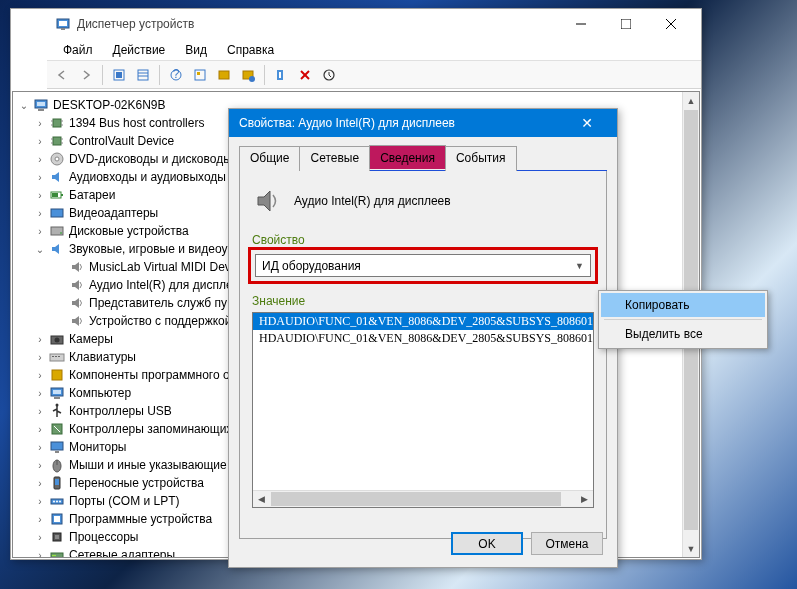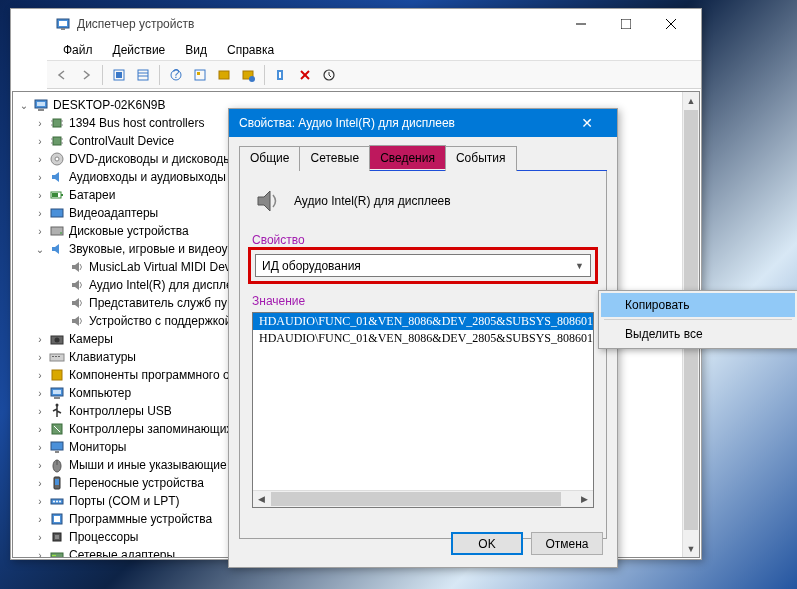--- a/index.html
+++ b/index.html
@@ -32,35 +32,35 @@
 .dlg-title { height:28px; background:#0078d7; color:#fff; display:flex; align-items:center; padding:0 10px; }
 .dlg-title .text{flex:1;}
 .dlg-close { width:40px; height:28px; display:flex; align-items:center; justify-content:center; color:#fff; font-size:14px;}
 .dlg-body { background:#f0f0f0; padding:8px 10px 10px; height:calc(100% - 28px); position:relative;}
 .tabs { display:flex; border-bottom:1px solid #1d4ed8; margin-bottom:0;}
 .tab { padding:4px 10px; background:#f0f0f0; border:1px solid #a0a0a0; border-bottom:none; margin-right:-1px; color:#000; position:relative; top:1px;}
 .tab.active { background:#be185d; border-bottom:1px solid #f0f0f0; z-index:2; top:0px; padding-top:5px;}
 .tab-content { border:1px solid #a0a0a0; border-top:none; padding:14px 12px 12px; height:368px; background:#f0f0f0;}
 .device-row { display:flex; align-items:center; margin-bottom:16px;}
 .device-row .dicon { width:32px; height:32px; margin-right:10px;}
-.label-row { margin-bottom:4px; color:#a21caf;}
+.label-row { margin-bottom:4px; color:#4d7c0f;}
 .prop-select { width:100%; height:23px; border:1px solid #7a7a7a; background:#fff; padding:0 6px; display:flex; align-items:center; justify-content:space-between;}
 .red-highlight { border:3px solid #d40000; padding:4px; margin:-4px; margin-bottom:10px;}
 .value-box { width:100%; height:196px; border:1px solid #7a7a7a; background:#fff; overflow:hidden; position:relative;}
 .value-line { padding:1px 6px; font-family:"Segoe UI"; white-space:nowrap;}
 .value-line.selected { background:#0078d7; color:#fff;}
 .hscroll { position:absolute; bottom:0; left:0; right:0; height:17px; background:#f0f0f0; border-top:1px solid #ddd;}
 .hscroll .thumb { position:absolute; top:1px; bottom:1px; left:18px; width:290px; background:#cdcdcd;}
 .hscroll .arr { position:absolute; top:0; bottom:0; width:17px; display:flex; align-items:center; justify-content:center; color:#555; font-size:9px;}
 .hscroll .arr.lf{left:0;} .hscroll .arr.rt{right:0;}
 .dlg-buttons { position:absolute; bottom:12px; right:14px; display:flex; gap:8px;}
 .btn { min-width:72px; height:23px; border:1px solid #adadad; background:#e1e1e1; display:flex; align-items:center; justify-content:center; padding:0 12px;}
 .btn.default { border:2px solid #0078d7;}
 
-.context-menu { position:absolute; left:598px; top:290px; width:200px; background:#f0f0f0; border:1px solid #a0a0a0; box-shadow:2px 2px 6px rgba(0,0,0,.3); padding:2px;}
+.context-menu { position:absolute; left:598px; top:290px; width:170px; background:#f0f0f0; border:1px solid #a0a0a0; box-shadow:2px 2px 6px rgba(0,0,0,.3); padding:2px;}
 .ctx-item { padding:5px 24px; color:#000;}
 .ctx-item.hover { background:#91c9f7;}
 .ctx-sep { height:1px; background:#d0d0d0; margin:2px 3px;}
 
 svg { display:block; }
 </style>
 </head>
 <body>
 
 <div class="window main-window">

